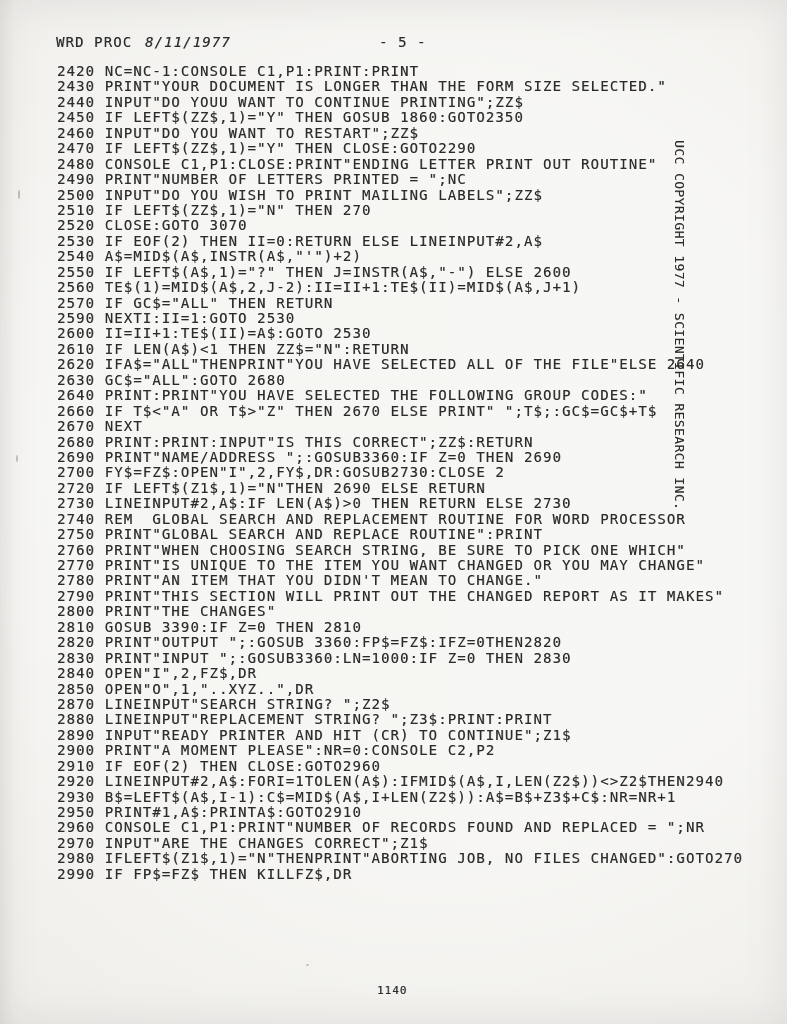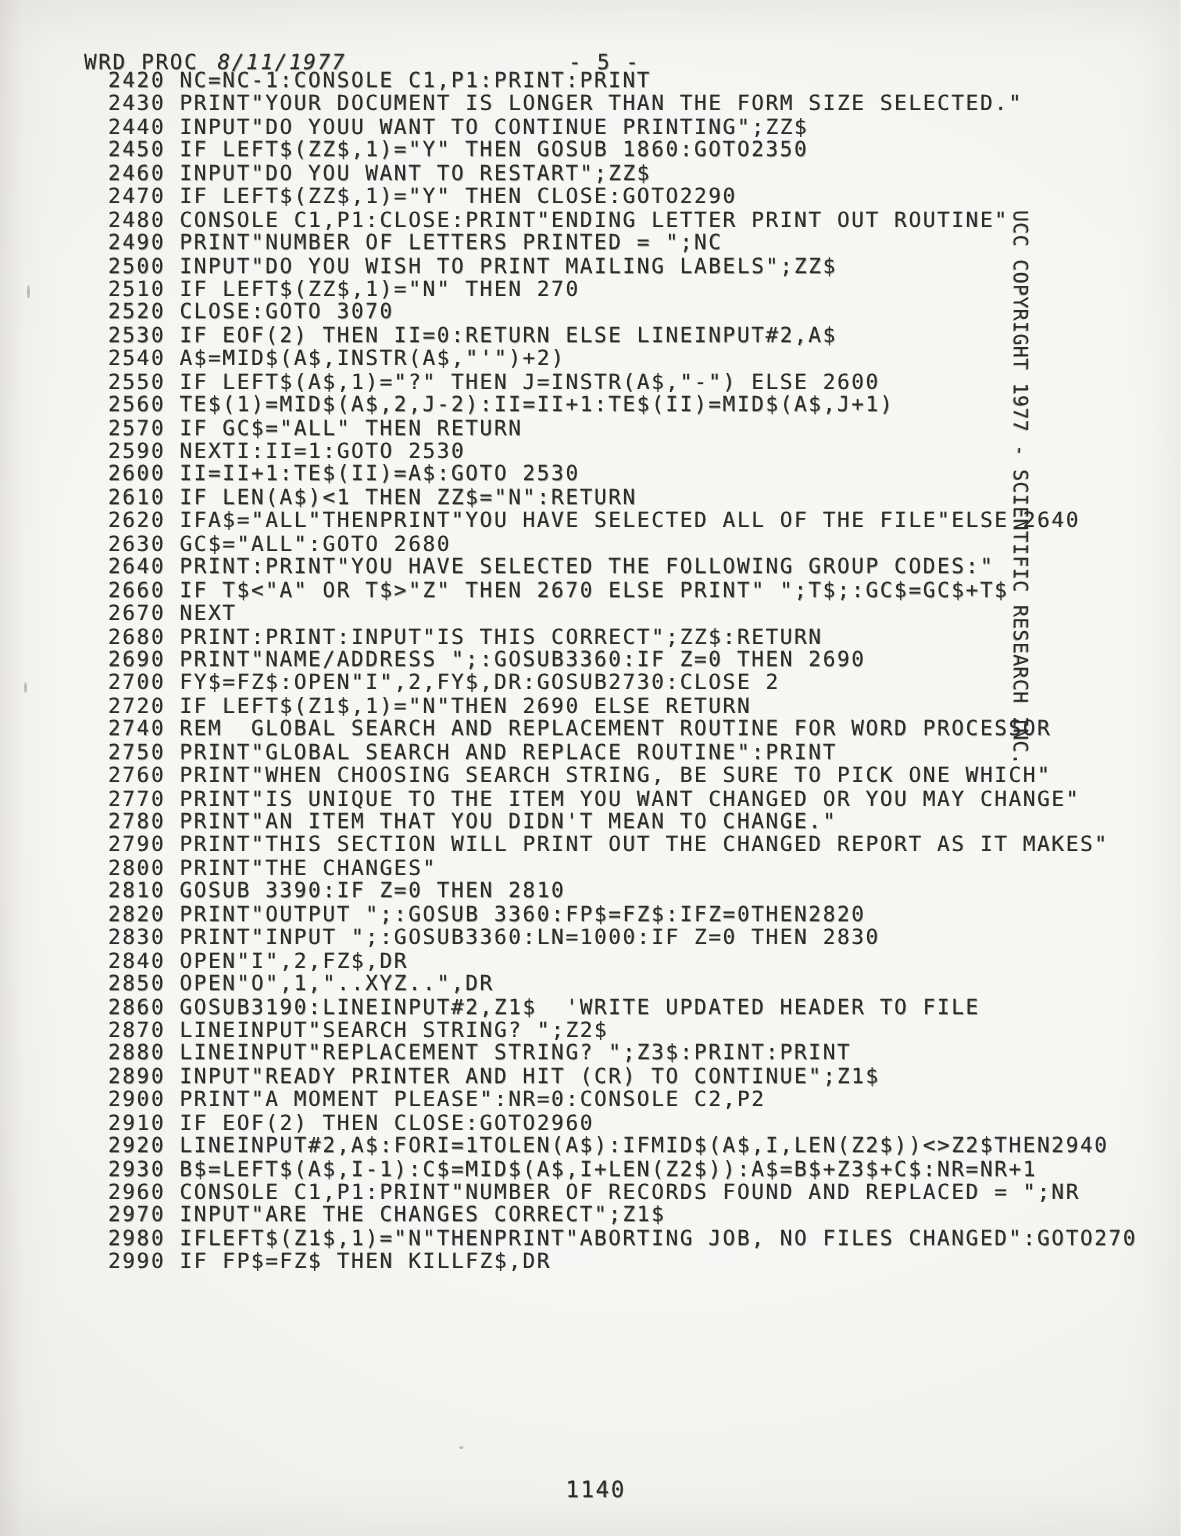--- a/index.html
+++ b/index.html
@@ -21,45 +21,44 @@
   .ink {
     color: #2b2b2b;
     text-shadow: 0.4px 0.4px 0 rgba(43,43,43,0.45);
   }
   .header { position: absolute; top: 34px; left: 0; width: 787px; height: 16px; font-size: 14px; letter-spacing: 1.1px; padding-left: 28px; }
   .h-app  { position: absolute; left: 56px; }
   .h-date { position: absolute; left: 145px; font-style: italic; }
   .h-page { position: absolute; left: 379px; }
   .listing {
     position: absolute;
-    top: 47px; left: 57px;
+    top: 64px; left: 57px;
     font-size: 14px;
     letter-spacing: 1.1px;
-    margin-left: 15px;
   }
   .code-line {
     white-space: pre;
     height: 15.45px;
     line-height: 15.45px;
   }
   .vtext {
     position: absolute;
     top: 140px; left: 669px;
     height: 400px; width: 18px;
     writing-mode: vertical-rl;
     font-size: 13px;
     letter-spacing: 0.4px;
     white-space: pre;
     color: #2b2b2b;
     text-shadow: 0.4px 0.4px 0 rgba(43,43,43,0.45);
   }
   .footer {
     position: absolute;
     top: 984px; left: 377px;
-    font-size: 15px;
+    font-size: 11px;
     letter-spacing: 1px;
   }
   .speck { position: absolute; background: rgba(90,88,84,0.35); border-radius: 50%; }
   .speck1 { left: 18px; top: 190px; width: 2px; height: 9px; }
   .speck2 { left: 16px; top: 455px; width: 2px; height: 7px; }
   .speck3 { left: 306px; top: 964px; width: 3px; height: 2px; }
 </style>
 </head>
 <body>
 
@@ -93,40 +92,41 @@
       <div class="code-line">2610 IF LEN(A$)&lt;1 THEN ZZ$="N":RETURN</div>
       <div class="code-line">2620 IFA$="ALL"THENPRINT"YOU HAVE SELECTED ALL OF THE FILE"ELSE 2640</div>
       <div class="code-line">2630 GC$="ALL":GOTO 2680</div>
       <div class="code-line">2640 PRINT:PRINT"YOU HAVE SELECTED THE FOLLOWING GROUP CODES:"</div>
       <div class="code-line">2660 IF T$&lt;"A" OR T$&gt;"Z" THEN 2670 ELSE PRINT" ";T$;:GC$=GC$+T$</div>
       <div class="code-line">2670 NEXT</div>
       <div class="code-line">2680 PRINT:PRINT:INPUT"IS THIS CORRECT";ZZ$:RETURN</div>
       <div class="code-line">2690 PRINT"NAME/ADDRESS ";:GOSUB3360:IF Z=0 THEN 2690</div>
       <div class="code-line">2700 FY$=FZ$:OPEN"I",2,FY$,DR:GOSUB2730:CLOSE 2</div>
       <div class="code-line">2720 IF LEFT$(Z1$,1)="N"THEN 2690 ELSE RETURN</div>
+      <div class="code-line">2730 LINEINPUT#2,A$:IF LEN(A$)&gt;0 THEN RETURN ELSE 2730</div>
       <div class="code-line">2740 REM  GLOBAL SEARCH AND REPLACEMENT ROUTINE FOR WORD PROCESSOR</div>
       <div class="code-line">2750 PRINT"GLOBAL SEARCH AND REPLACE ROUTINE":PRINT</div>
       <div class="code-line">2760 PRINT"WHEN CHOOSING SEARCH STRING, BE SURE TO PICK ONE WHICH"</div>
       <div class="code-line">2770 PRINT"IS UNIQUE TO THE ITEM YOU WANT CHANGED OR YOU MAY CHANGE"</div>
       <div class="code-line">2780 PRINT"AN ITEM THAT YOU DIDN'T MEAN TO CHANGE."</div>
       <div class="code-line">2790 PRINT"THIS SECTION WILL PRINT OUT THE CHANGED REPORT AS IT MAKES"</div>
       <div class="code-line">2800 PRINT"THE CHANGES"</div>
       <div class="code-line">2810 GOSUB 3390:IF Z=0 THEN 2810</div>
       <div class="code-line">2820 PRINT"OUTPUT ";:GOSUB 3360:FP$=FZ$:IFZ=0THEN2820</div>
       <div class="code-line">2830 PRINT"INPUT ";:GOSUB3360:LN=1000:IF Z=0 THEN 2830</div>
       <div class="code-line">2840 OPEN"I",2,FZ$,DR</div>
       <div class="code-line">2850 OPEN"O",1,"..XYZ..",DR</div>
-      <div class="code-line">2860 GOSUB3190:LINEINPUT#2,Z1$  'WRITE UPDATED HEADER TO FILE</div>
       <div class="code-line">2870 LINEINPUT"SEARCH STRING? ";Z2$</div>
       <div class="code-line">2880 LINEINPUT"REPLACEMENT STRING? ";Z3$:PRINT:PRINT</div>
       <div class="code-line">2890 INPUT"READY PRINTER AND HIT (CR) TO CONTINUE";Z1$</div>
       <div class="code-line">2900 PRINT"A MOMENT PLEASE":NR=0:CONSOLE C2,P2</div>
       <div class="code-line">2910 IF EOF(2) THEN CLOSE:GOTO2960</div>
       <div class="code-line">2920 LINEINPUT#2,A$:FORI=1TOLEN(A$):IFMID$(A$,I,LEN(Z2$))&lt;&gt;Z2$THEN2940</div>
       <div class="code-line">2930 B$=LEFT$(A$,I-1):C$=MID$(A$,I+LEN(Z2$)):A$=B$+Z3$+C$:NR=NR+1</div>
+      <div class="code-line">2950 PRINT#1,A$:PRINTA$:GOTO2910</div>
       <div class="code-line">2960 CONSOLE C1,P1:PRINT"NUMBER OF RECORDS FOUND AND REPLACED = ";NR</div>
       <div class="code-line">2970 INPUT"ARE THE CHANGES CORRECT";Z1$</div>
       <div class="code-line">2980 IFLEFT$(Z1$,1)="N"THENPRINT"ABORTING JOB, NO FILES CHANGED":GOTO270</div>
       <div class="code-line">2990 IF FP$=FZ$ THEN KILLFZ$,DR</div>
     </div>
 
   <div class="vtext">UCC COPYRIGHT 1977 - SCIENTIFIC RESEARCH INC.</div>
 
   <div class="footer ink">1140</div>
 

